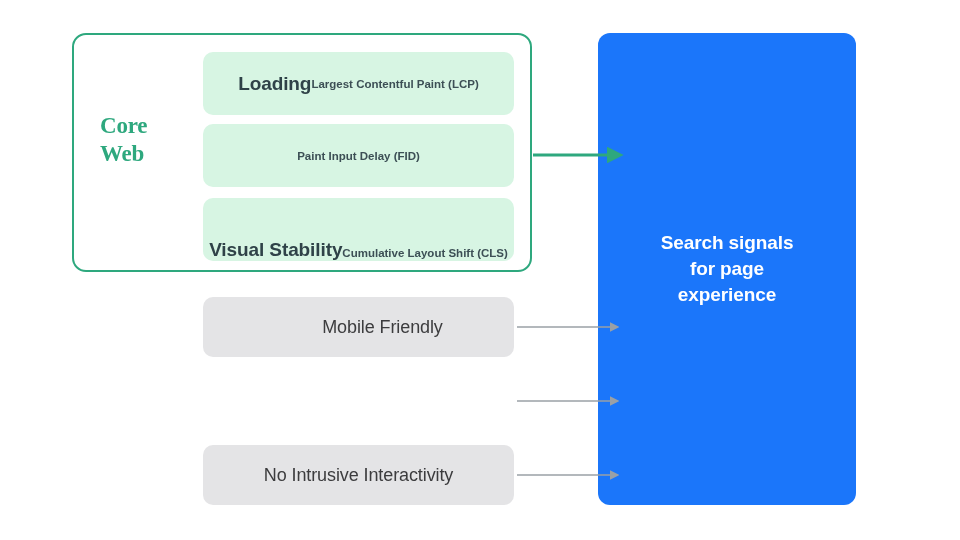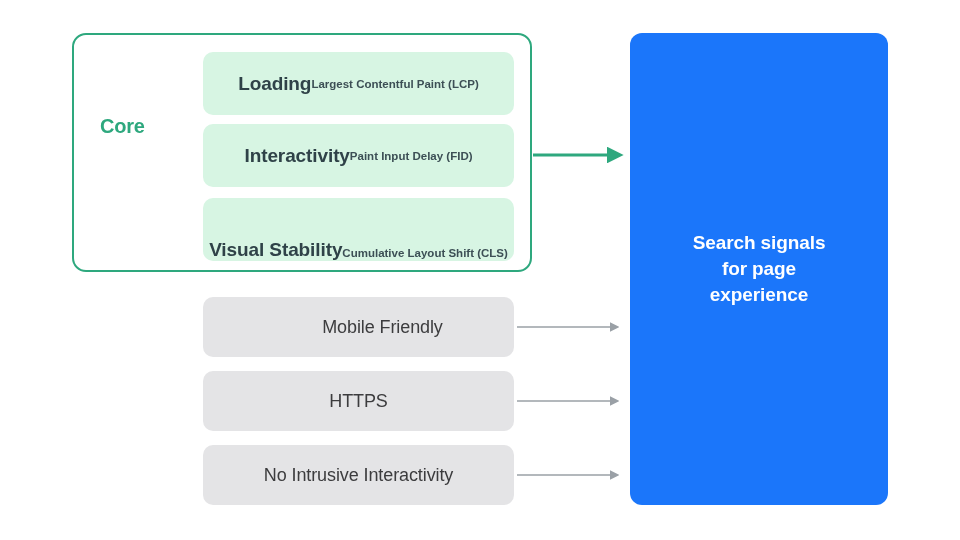--- a/index.html
+++ b/index.html
@@ -31,25 +31,26 @@
     border-radius: 14px;
     background: transparent;
   }
 
   .cwv-label {
     position: absolute;
     left: 100px;
     top: 112px;
     width: 96px;
     color: #2EA87E;
-    font-size: 20px;
+    font-size: 23px;
     font-weight: bold;
     line-height: 28px;
     letter-spacing: -0.2px;
     text-align: left;
+    font-family: Liberation Serif, serif;
   }
   .cwv-label span { display: block; }
 
   
   .metric-card {
     position: absolute;
     left: 203px;
     width: 311px;
     height: 63px;
     background: #D7F5E3;
@@ -97,21 +98,21 @@
   .signal-label {
     font-size: 18px;
     font-weight: normal;
     color: #3C3C3E;
     letter-spacing: -0.1px;
   }
 
   
   .destination-box {
     position: absolute;
-    left: 630px;
+    left: 598px;
     top: 33px;
     width: 258px;
     height: 472px;
     background: #1B76FA;
     border-radius: 12px;
     display: flex;
     align-items: center;
     justify-content: center;
   }
   .destination-text {
@@ -136,44 +137,41 @@
 </style>
 </head>
 <body>
 
 <div id="diagram">
 
   <div class="cwv-container"></div>
 
   <div class="cwv-label">
     <span>Core</span>
+    <span>Web</span>
   </div>
 
   <div class="metric-card m0">
     <div class="metric-title">Loading</div>
     <div class="metric-sub">Largest Contentful Paint (LCP)</div>
   </div>
 
   <div class="metric-card m1">
-    <div class="metric-title">Interactivity</div>
     <div class="metric-sub">Paint Input Delay (FID)</div>
   </div>
 
   <div class="metric-card m2">
     <div class="metric-title">Visual Stability</div>
     <div class="metric-sub">Cumulative Layout Shift (CLS)</div>
   </div>
 
   <div class="signal-card s0">
     <div class="signal-label">Mobile Friendly</div>
   </div>
 
-  <div class="signal-card s1">
-    <div class="signal-label">HTTPS</div>
-  </div>
 
   <div class="signal-card s2">
     <div class="signal-label">No Intrusive Interactivity</div>
   </div>
 
   <div class="destination-box">
     <div class="destination-text">Search signals
 for page
 experience</div>
   </div>

